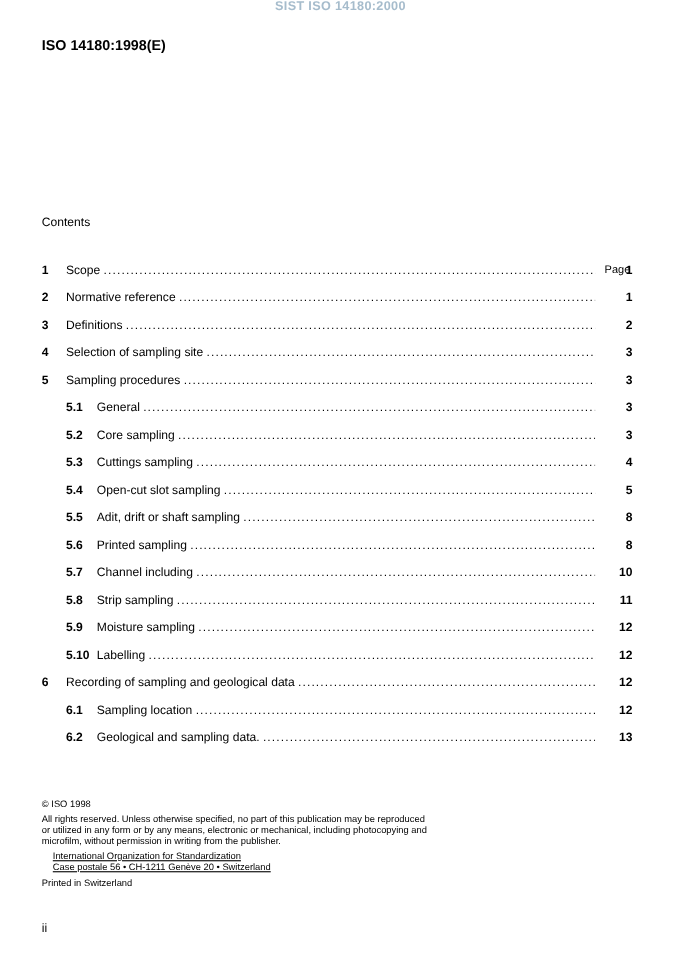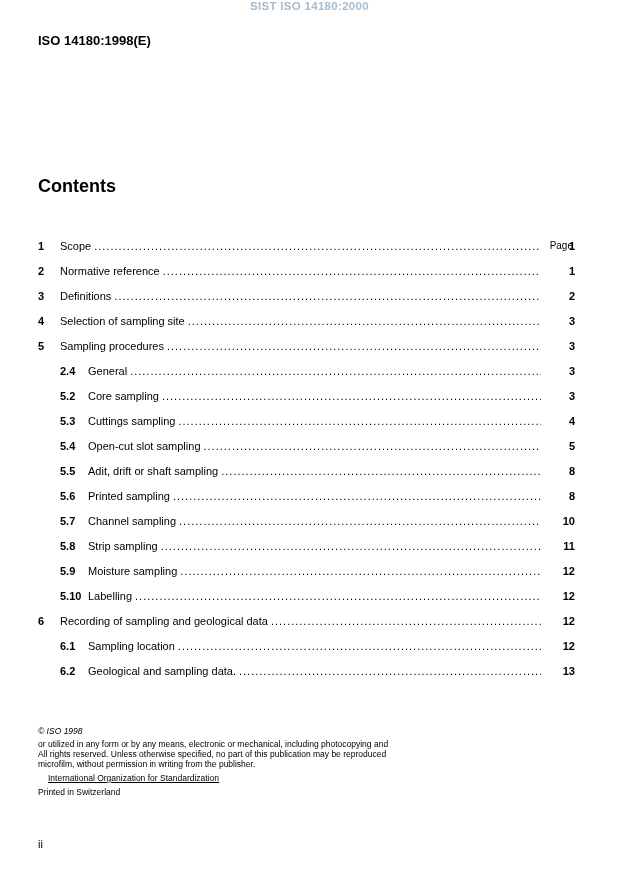--- a/index.html
+++ b/index.html
@@ -30,23 +30,23 @@
   .doc-ref {
     position: absolute;
     left: 38px;
     top: 33px;
     font-size: 13px;
     font-weight: bold;
   }
   .contents-title {
     position: absolute;
     left: 38px;
-    top: 176px;
-    font-size: 18px;
-    font-weight: bold;
+    top: 196px;
+    font-size: 11px;
+    font-weight: normal;
   }
   .page-col-label {
     position: absolute;
     right: 46px;
     top: 240px;
     font-size: 10px;
   }
   .toc {
     position: absolute;
     left: 38px;
@@ -86,21 +86,21 @@
     font-weight: bold;
   }
   .footer {
     position: absolute;
     left: 38px;
     right: 36px;
     top: 726px;
     font-size: 8.5px;
     line-height: 10px;
   }
-  .footer .copyright { margin-bottom: 3px; font-style: italic; }
+  .footer .copyright { margin-bottom: 3px; }
   .footer .rights-line { white-space: pre; }
   .footer .org-block { margin-left: 10px; margin-top: 4px; text-decoration: underline; }
   .footer .org-line { white-space: pre; }
   .footer .printed { margin-top: 4px; }
   .folio {
     position: absolute;
     left: 38px;
     top: 838px;
     font-size: 11px;
   }
@@ -143,21 +143,21 @@
         <span class="toc-leader">........................................................................................................................................................................................................</span>
         <span class="toc-page">3</span>
       </div>
       <div class="toc-row level1">
         <span class="toc-num">5</span>
         <span class="toc-title">Sampling procedures</span>
         <span class="toc-leader">........................................................................................................................................................................................................</span>
         <span class="toc-page">3</span>
       </div>
       <div class="toc-row level2">
-        <span class="toc-num">2.4</span>
+        <span class="toc-num">5.1</span>
         <span class="toc-title">General</span>
         <span class="toc-leader">........................................................................................................................................................................................................</span>
         <span class="toc-page">3</span>
       </div>
       <div class="toc-row level2">
         <span class="toc-num">5.2</span>
         <span class="toc-title">Core sampling</span>
         <span class="toc-leader">........................................................................................................................................................................................................</span>
         <span class="toc-page">3</span>
       </div>
@@ -180,21 +180,21 @@
         <span class="toc-page">8</span>
       </div>
       <div class="toc-row level2">
         <span class="toc-num">5.6</span>
         <span class="toc-title">Printed sampling</span>
         <span class="toc-leader">........................................................................................................................................................................................................</span>
         <span class="toc-page">8</span>
       </div>
       <div class="toc-row level2">
         <span class="toc-num">5.7</span>
-        <span class="toc-title">Channel sampling</span>
+        <span class="toc-title">Channel including</span>
         <span class="toc-leader">........................................................................................................................................................................................................</span>
         <span class="toc-page">10</span>
       </div>
       <div class="toc-row level2">
         <span class="toc-num">5.8</span>
         <span class="toc-title">Strip sampling</span>
         <span class="toc-leader">........................................................................................................................................................................................................</span>
         <span class="toc-page">11</span>
       </div>
       <div class="toc-row level2">
@@ -224,24 +224,25 @@
       <div class="toc-row level2">
         <span class="toc-num">6.2</span>
         <span class="toc-title">Geological and sampling data.</span>
         <span class="toc-leader">........................................................................................................................................................................................................</span>
         <span class="toc-page">13</span>
       </div>
     </div>
 
   <div class="footer">
     <div class="copyright">©  ISO 1998</div>
+    <div class="rights-line">All rights reserved. Unless otherwise specified, no part of this publication may be reproduced</div>
     <div class="rights-line">or utilized in any form or by any means, electronic or mechanical, including photocopying and</div>
-    <div class="rights-line">All rights reserved. Unless otherwise specified, no part of this publication may be reproduced</div>
     <div class="rights-line">microfilm, without permission in writing from the publisher.</div>
     <div class="org-block">
       <div class="org-line">International Organization for Standardization</div>
+      <div class="org-line">Case postale 56 • CH-1211 Genève 20 • Switzerland</div>
     </div>
     <div class="printed">Printed in Switzerland</div>
   </div>
 
   <div class="folio">ii</div>
 
 </div>
 
 </body></html>

